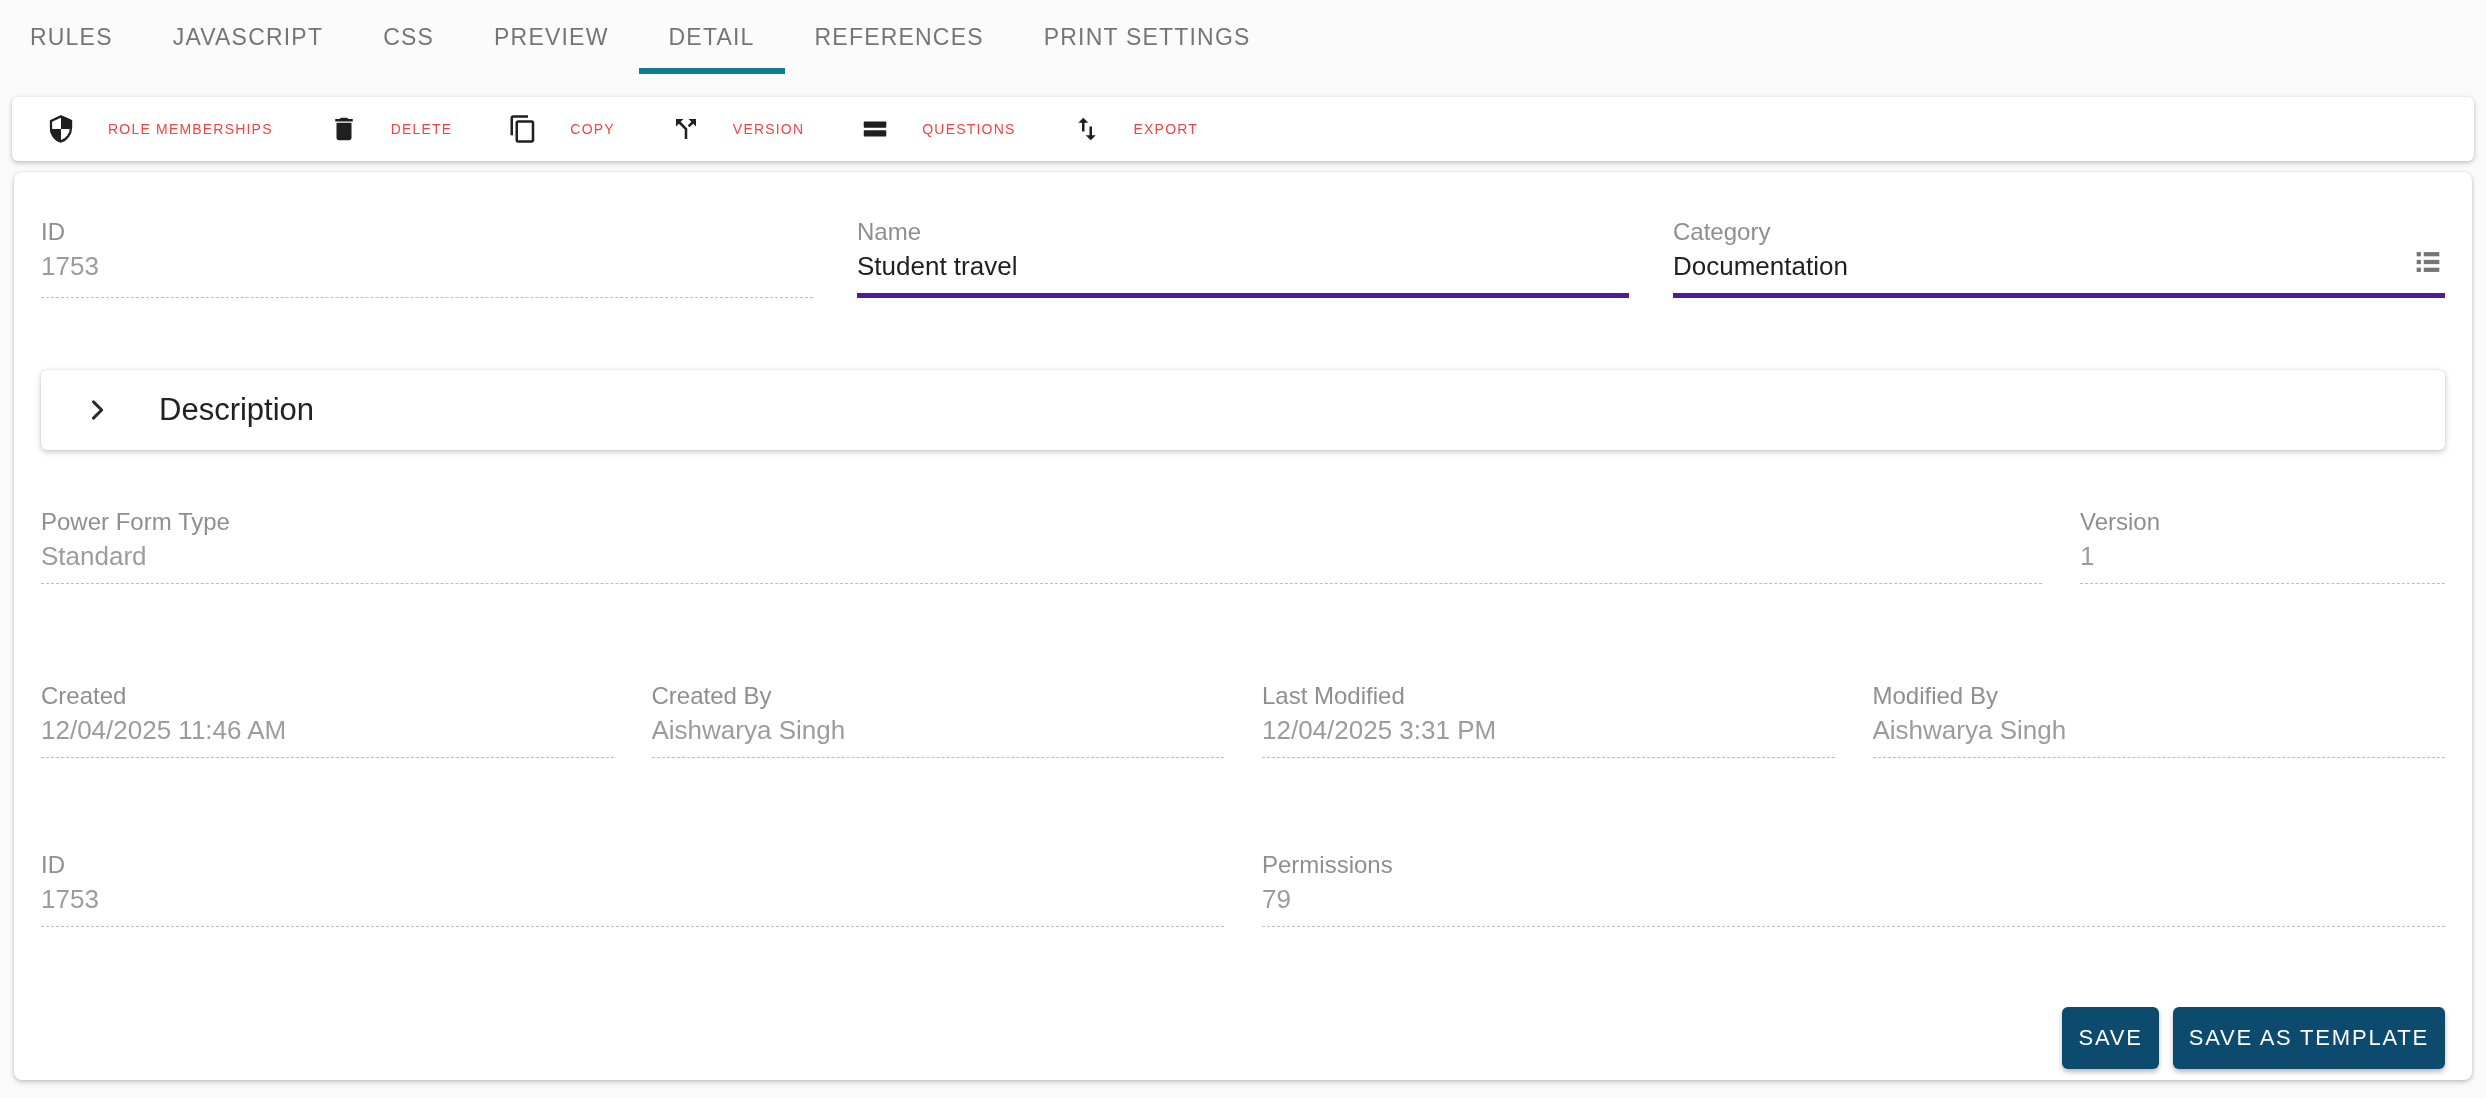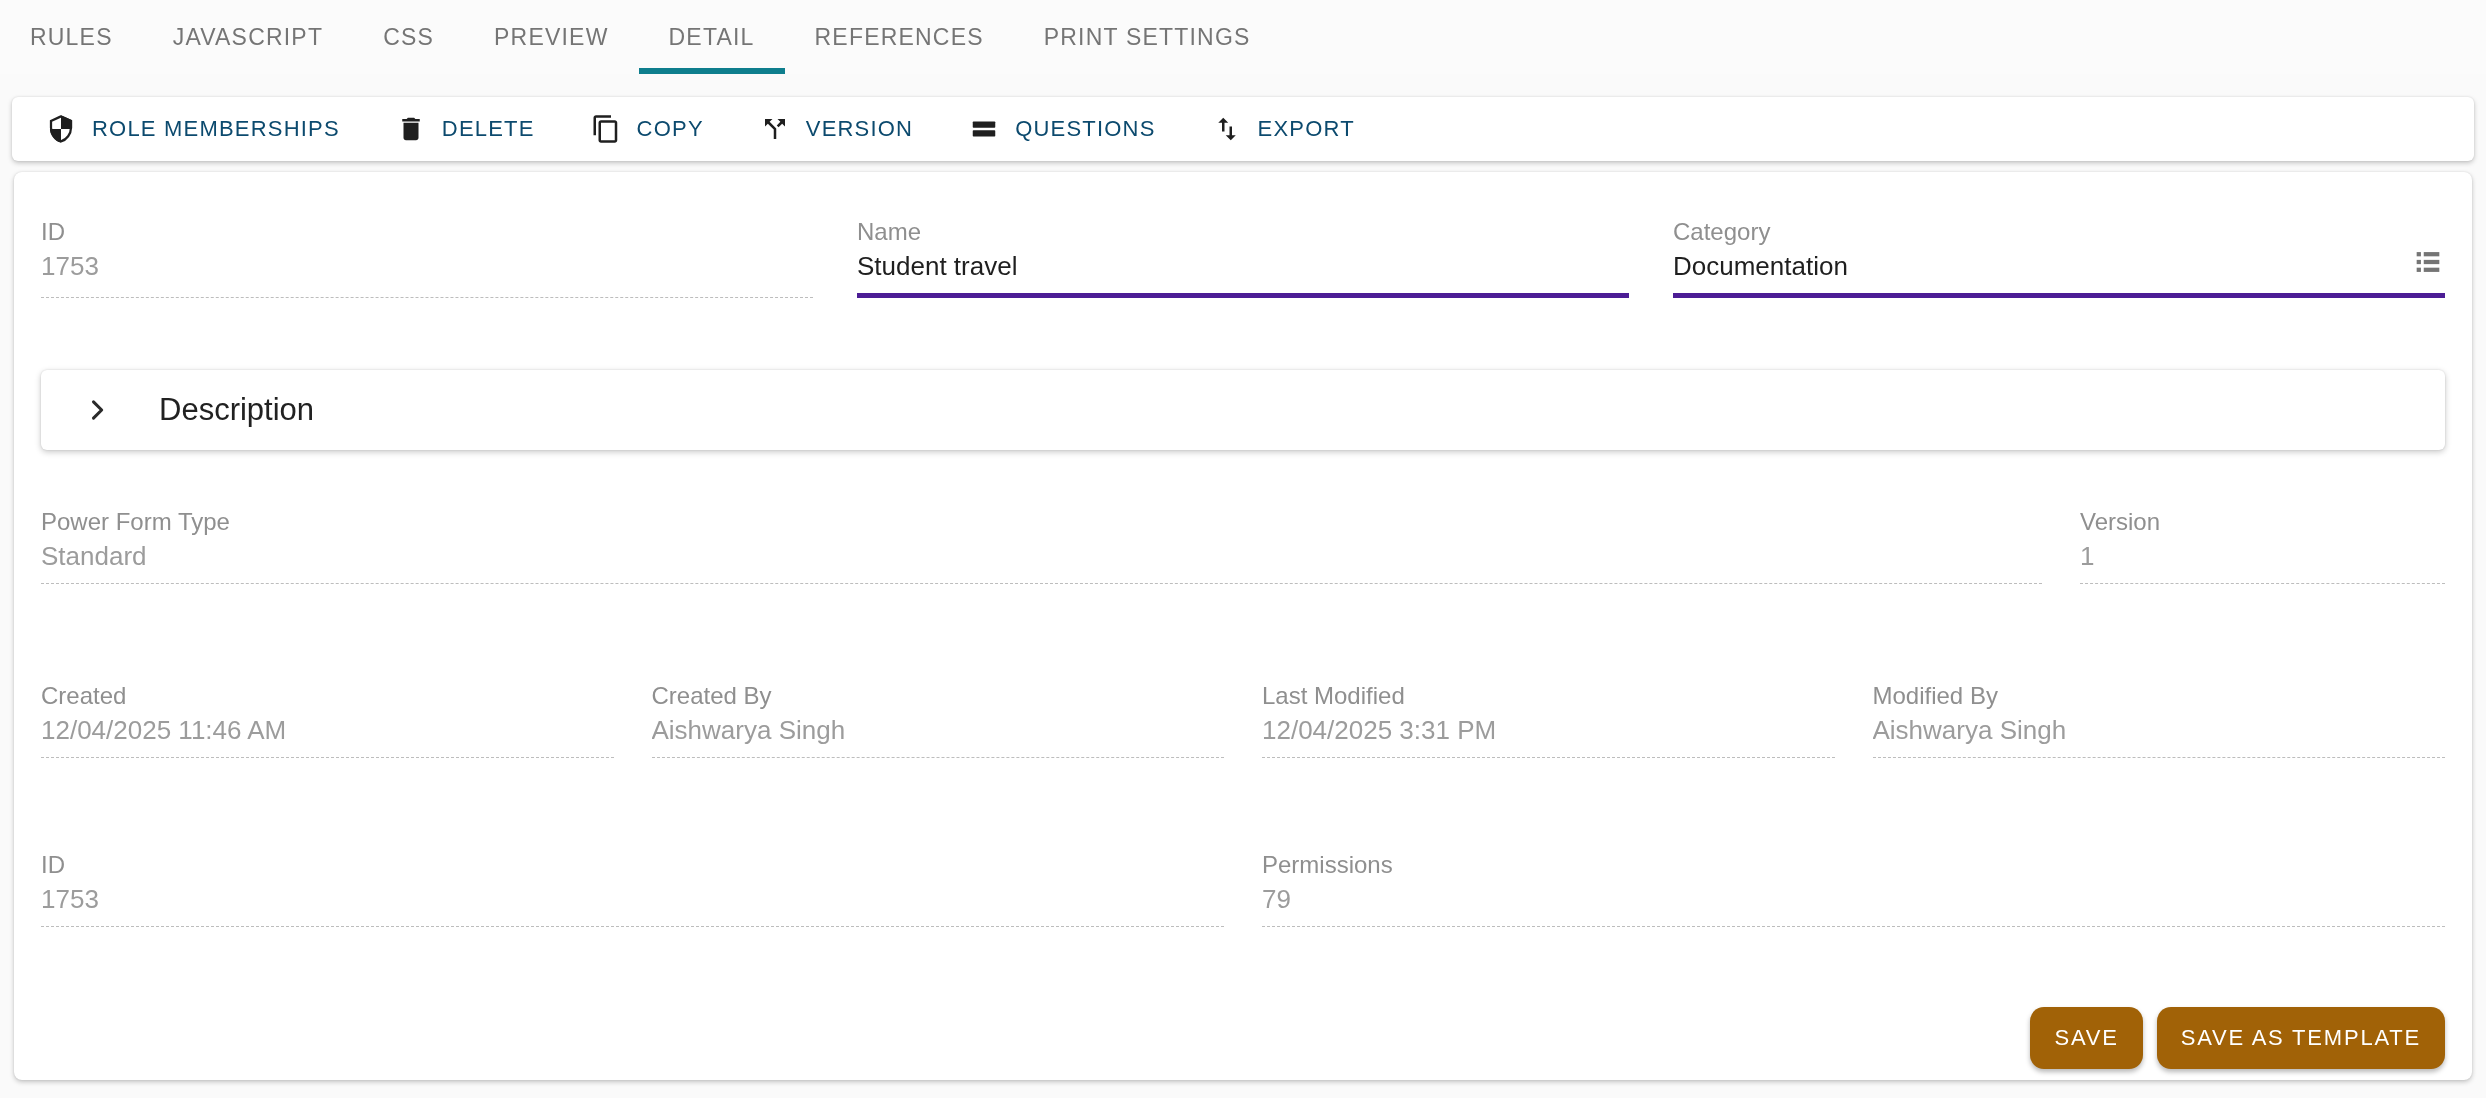--- a/index.html
+++ b/index.html
@@ -41,25 +41,25 @@
   }
 
   
   .toolbar{
     position:absolute;left:12px;right:12px;top:97px;height:64px;
     display:flex;align-items:center;
     padding-left:6px;
     border-radius:6px;
   }
   .toolbar-btn{
-    display:flex;align-items:center;gap:16px;
+    display:flex;align-items:center;gap:32px;
     height:100%;
     padding:0 28px;
-    font-size:22px;font-weight:500;letter-spacing:1.2px;
-    color:#0c4a6e;
+    font-size:14px;font-weight:500;letter-spacing:1.2px;
+    color:#ef4444;
     cursor:pointer;
     white-space:nowrap;
   }
   .toolbar-btn svg{width:30px;height:30px;display:block;}
 
   
   .main-card{
     position:absolute;left:14px;right:14px;top:172px;height:908px;
     border-radius:8px;
   }
@@ -113,24 +113,24 @@
 
   
   .actions{
     margin-top:80px;
     display:flex;justify-content:flex-end;gap:14px;
     padding-right:0;
   }
   .gray-btn{
     height:62px;
     display:flex;align-items:center;justify-content:center;
-    padding:0 24px;
-    background:#a16207;color:#ffffff;
+    padding:0 16px;
+    background:#0c4a6e;color:#ffffff;
     font-size:22px;font-weight:500;letter-spacing:1.8px;
-    border-radius:14px;border:none;
+    border-radius:6px;border:none;
     box-shadow:0 3px 5px rgba(0,0,0,0.28);
     cursor:pointer;
     white-space:nowrap;
   }
 </style>
 </head>
 <body>
 
 <nav class="tabbar">
   <div class="tab">

